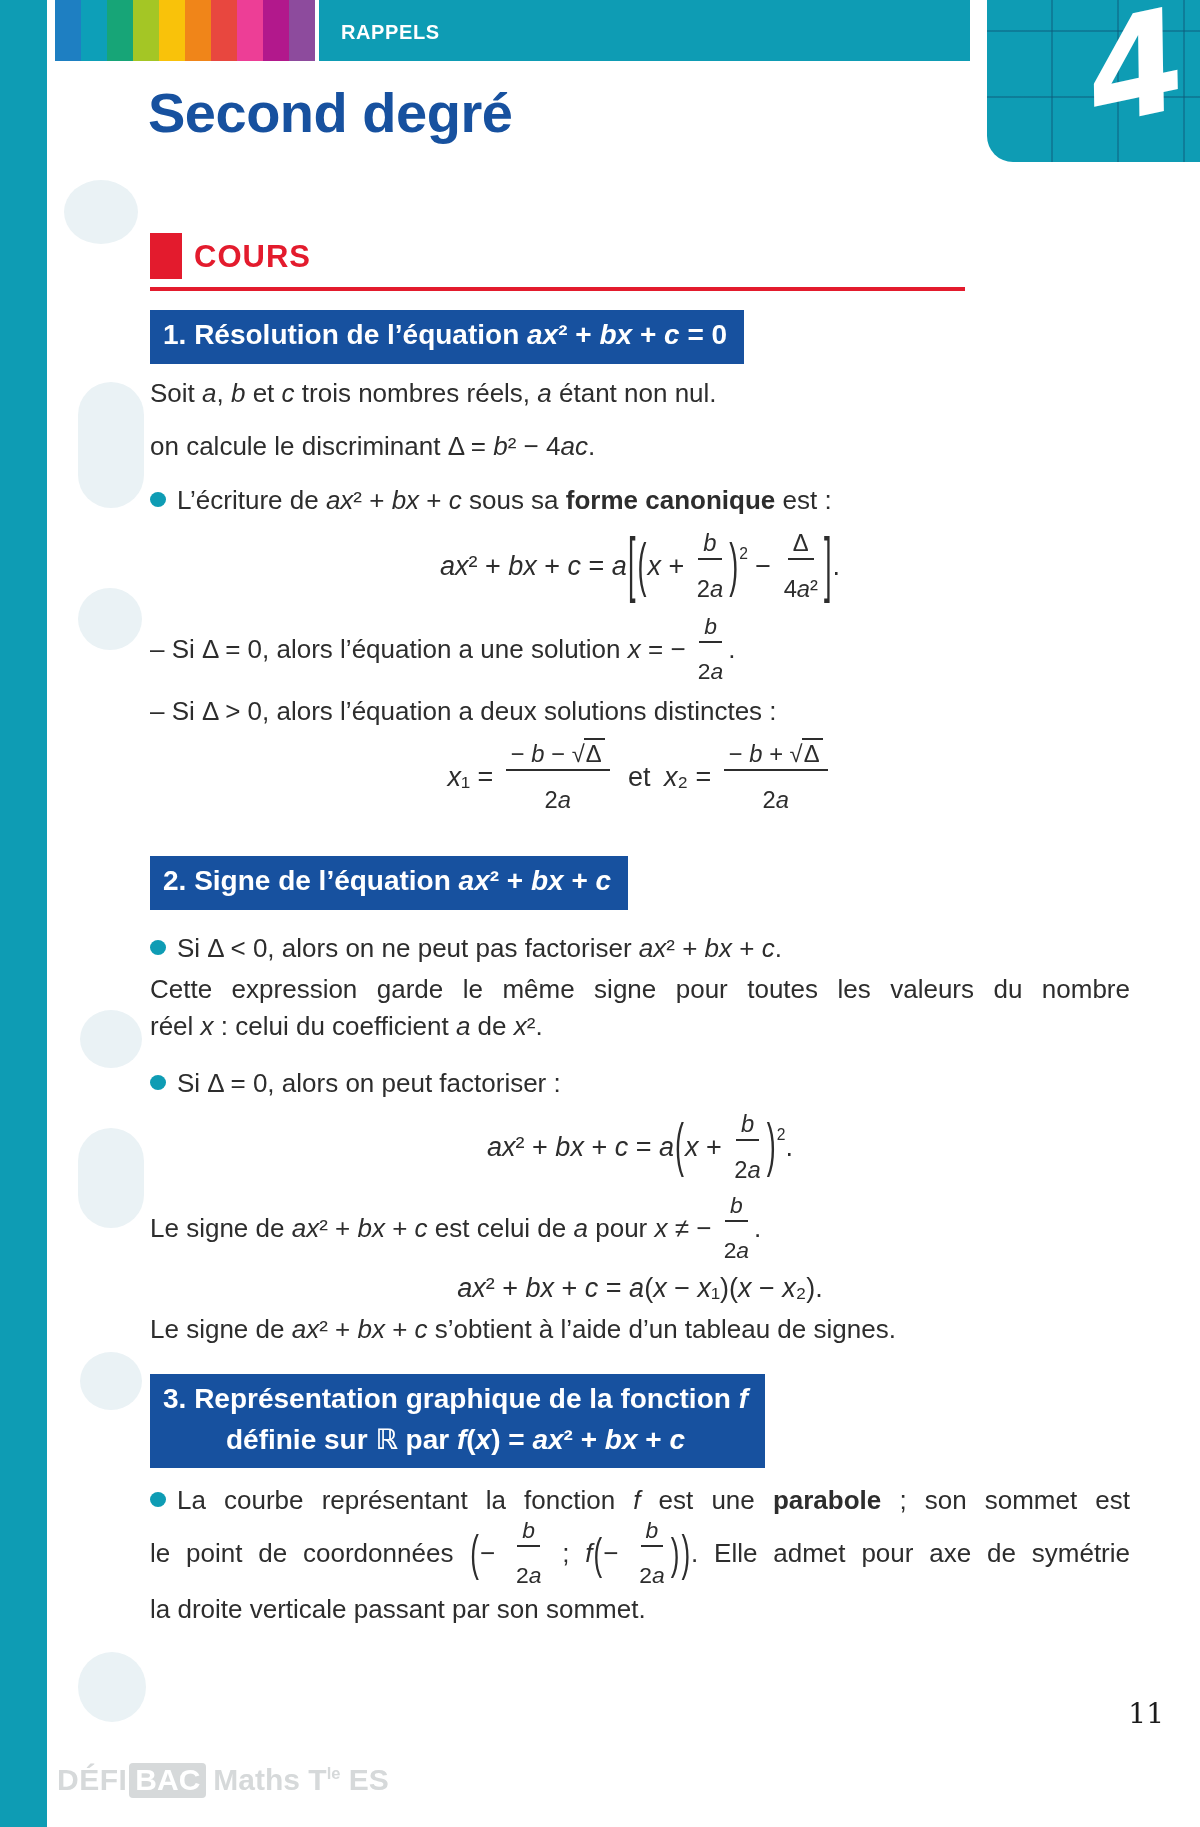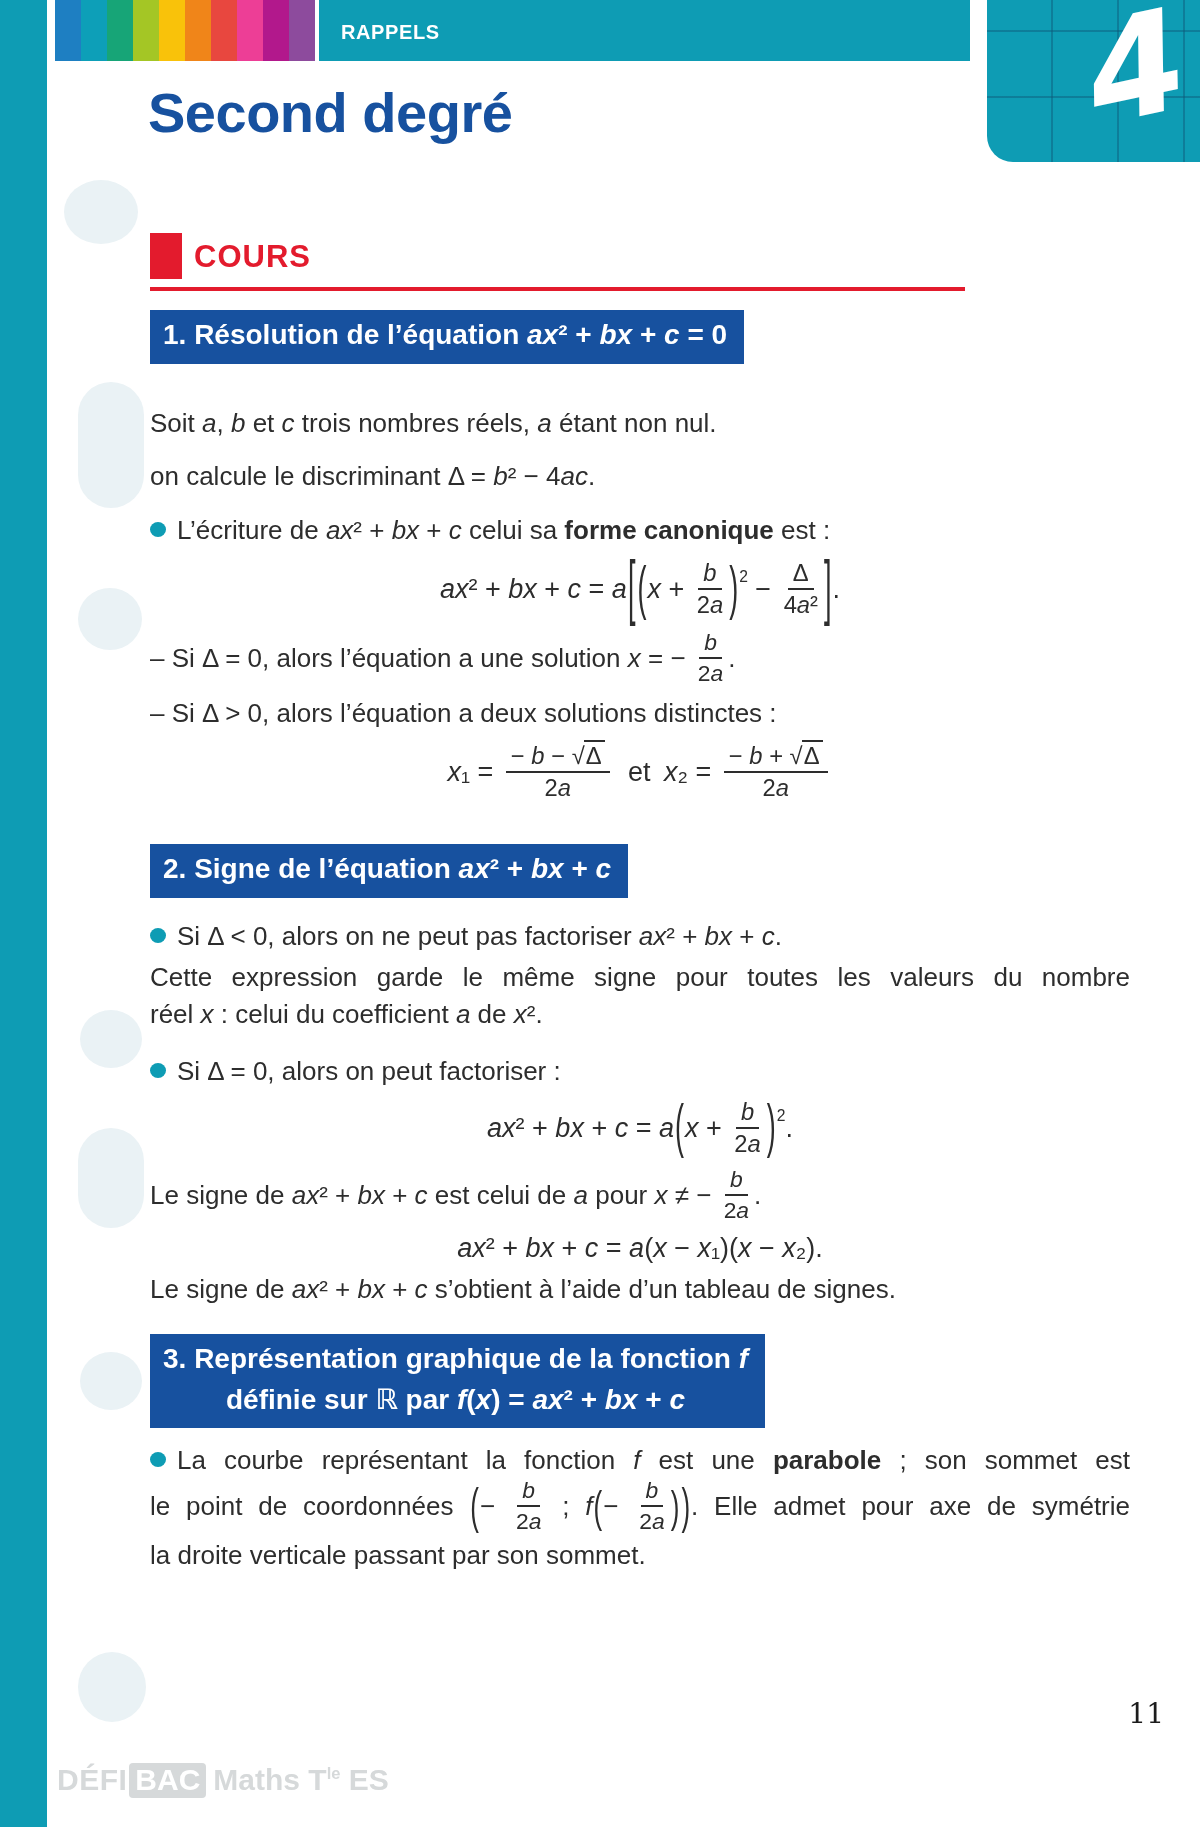--- a/index.html
+++ b/index.html
@@ -57,30 +57,30 @@
   .formula{text-align:center;font-size:27px;line-height:1.1;padding:6px 0;}
   
   .s-i{font-style:italic;}
   .s-b{font-weight:700;}
   .s-sup2{font-size:.58em;vertical-align:1.05em;}
   .frac{
     display:inline-flex;flex-direction:column;align-items:center;vertical-align:middle;
     margin:0 5px;font-size:.88em;line-height:1.18;transform:translateY(-2px);
   }
   .frac>.num{border-bottom:2px solid currentColor;padding:0 5px 1px;}
-  .frac>.den{padding-top:1px;}
+  .frac>.den{padding-top:15px;}
   .sqrt{white-space:nowrap;}
   .sqrt .rad{margin-right:-1px;}
   .sqrt .radicand{border-top:2px solid currentColor;padding:0 3px 0 2px;}
   .bigb{
     display:inline-block;transform:scaleY(var(--h,2));transform-origin:50% 55%;
     font-weight:400;margin:0 1px;vertical-align:middle;
   }
   
-  #b0{margin-top:6px;} #b1{margin-top:41px;} #b2{margin-top:16px;} #b3{margin-top:18px;}
+  #b0{margin-top:6px;} #b1{margin-top:11px;} #b2{margin-top:16px;} #b3{margin-top:18px;}
   #b4{margin-top:6px;} #b5{margin-top:10px;} #b6{margin-top:4px;} #b7{margin-top:6px;}
   #b8{margin-top:6px;} #b9{margin-top:34px;} #b10{margin-top:20px;} #b11{margin-top:4px;}
   #b12{margin-top:20px;} #b13{margin-top:4px;} #b14{margin-top:2px;} #b15{margin-top:10px;}
   #b16{margin-top:2px;} #b17{margin-top:2px;} #b18{margin-top:26px;} #b19{margin-top:14px;}
   
   .footer-logo{position:absolute;left:57px;top:1763px;font-size:30px;white-space:nowrap;}
   .footer-logo .defi{color:#d6d9da;font-weight:700;letter-spacing:.5px;}
   .footer-logo .bacbox{background:#d6d9da;color:#fff;font-weight:700;padding:0 6px 2px;border-radius:4px;margin:0 7px 0 2px;}
   .footer-logo .maths{color:#d6d9da;font-weight:700;}
   .footer-logo sup{font-size:.55em;}
@@ -139,21 +139,21 @@
 
   <div class="blk" id="b1">
     <div class="ll"><span>Soit </span><span class="s-i">a</span><span>, </span><span class="s-i">b</span><span> et </span><span class="s-i">c</span><span> trois nombres réels, </span><span class="s-i">a</span><span> étant non nul.</span></div>
   </div>
 
   <div class="blk" id="b2">
     <div class="ll"><span>on calcule le discriminant Δ = </span><span class="s-i">b</span><span>² − 4</span><span class="s-i">ac</span><span>.</span></div>
   </div>
 
   <div class="blk" id="b3">
-    <div class="ll"><span class="dot"></span><span>L’écriture de </span><span class="s-i">ax</span><span>² + </span><span class="s-i">bx</span><span> + </span><span class="s-i">c</span><span> celui sa </span><span class="s-b">forme canonique</span><span> est :</span></div>
+    <div class="ll"><span class="dot"></span><span>L’écriture de </span><span class="s-i">ax</span><span>² + </span><span class="s-i">bx</span><span> + </span><span class="s-i">c</span><span> sous sa </span><span class="s-b">forme canonique</span><span> est :</span></div>
   </div>
 
   <div class="blk formula" id="b4">
     <div><span class="s-i">ax</span><span>² + </span><span class="s-i">bx</span><span> + </span><span class="s-i">c</span><span> = </span><span class="s-i">a</span><span class="bigb" style="--h: 2.7;">[</span><span class="bigb" style="--h: 2.2;">(</span><span class="s-i">x</span><span> + </span><span class="frac">
           <span class="num"><span class="s-i">b</span></span>
           <span class="den"><span>2</span><span class="s-i">a</span></span>
         </span><span class="bigb" style="--h: 2.2;">)</span><span class="s-sup2">2</span><span> − </span><span class="frac">
           <span class="num"><span>Δ</span></span>
           <span class="den"><span>4</span><span class="s-i">a</span><span>²</span></span>
         </span><span class="bigb" style="--h: 2.7;">]</span><span>.</span></div>

